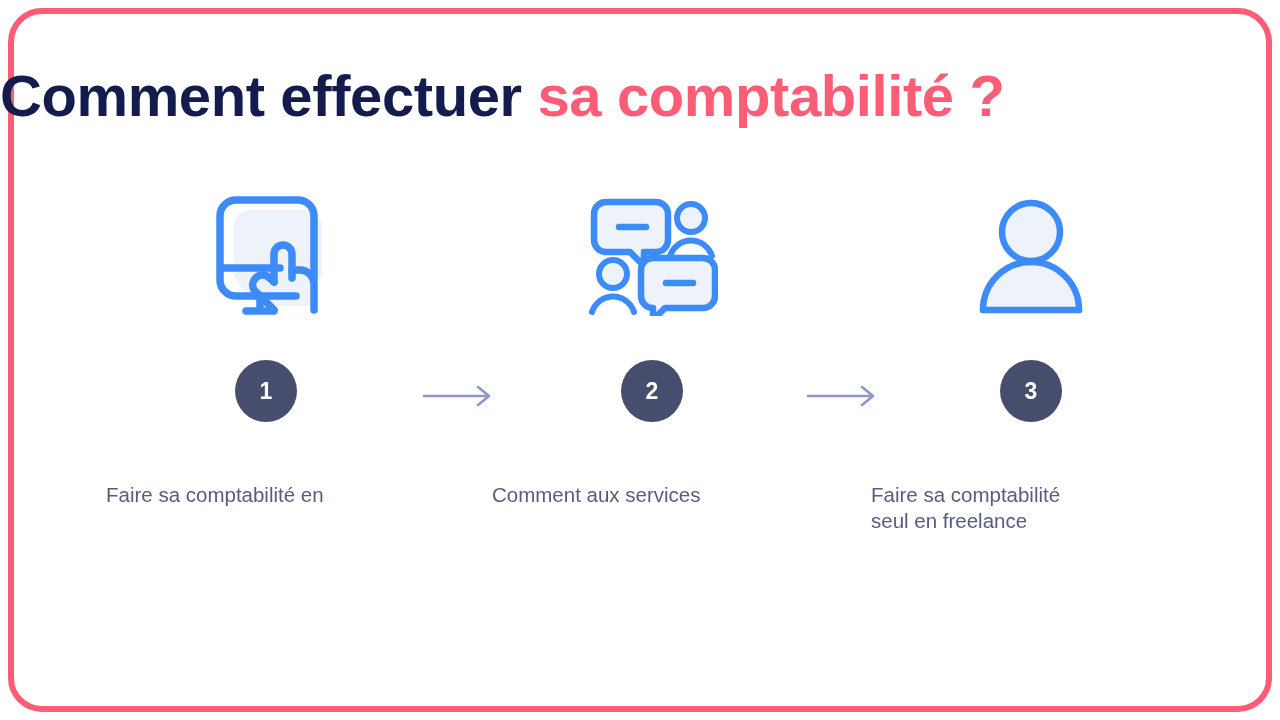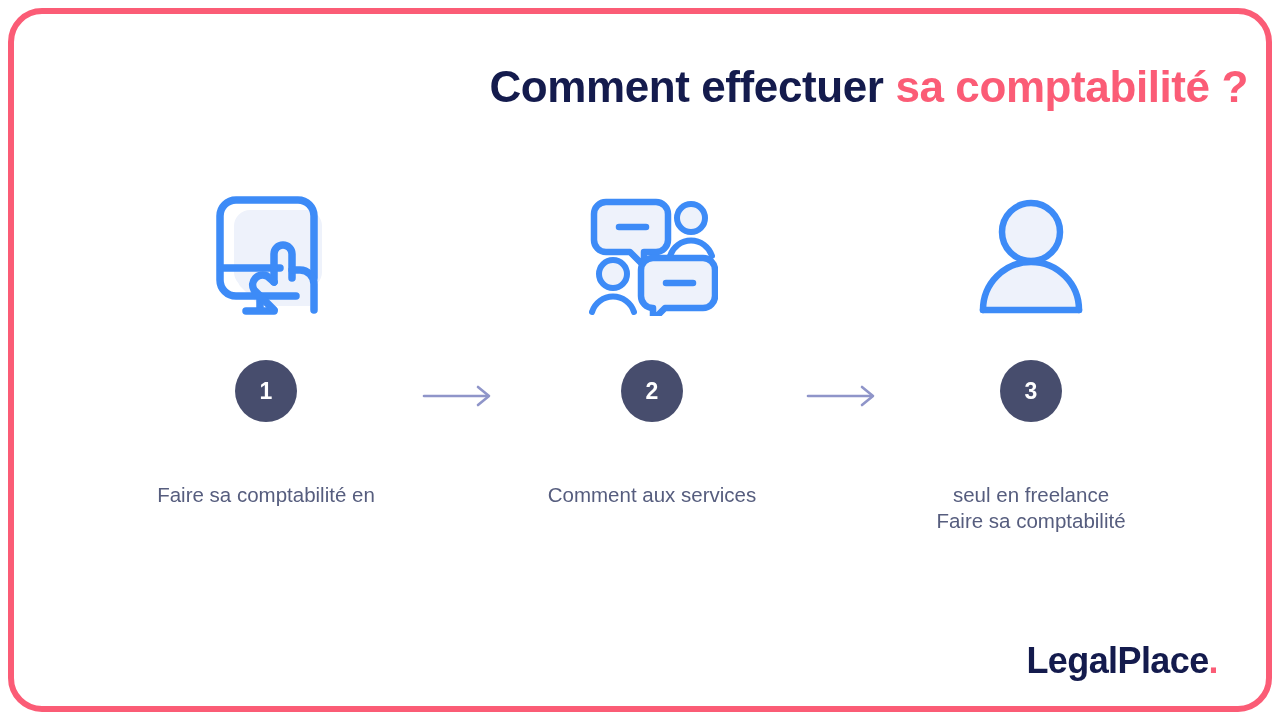--- a/index.html
+++ b/index.html
@@ -34,22 +34,22 @@
     border-radius: 34px;
     background: #ffffff;
   }
 
   
   .title {
     position: absolute;
     left: 0;
     top: 62px;
     width: 1248px;
-    text-align: right;
-    font-size: 44px;
+    text-align: left;
+    font-size: 58px;
     font-weight: bold;
     letter-spacing: -0.4px;
     white-space: nowrap;
   }
   .title .t-dark { color: #141b4d; }
   .title .t-pink { color: #fb5c76; }
 
   
   .steps {
     position: absolute;
@@ -96,21 +96,20 @@
     align-items: center;
     justify-content: center;
     line-height: 1;
   }
 
   .caption {
     position: absolute;
     top: 302px;
     left: 0;
     width: 320px;
-    text-align: center;
     color: #565d7e;
     font-size: 20.5px;
     line-height: 26px;
     font-weight: normal;
   }
 
   
   .arrow {
     position: absolute;
     top: 205px;
@@ -219,24 +218,21 @@
         <svg width="112" height="122" viewBox="0 0 112 122" aria-hidden="true">
           <circle cx="56" cy="38" r="29" fill="#eef2fb"></circle>
           <circle cx="56" cy="38" r="29" fill="none" stroke="#3d8bf7" stroke-width="6.5"></circle>
           <path d="M8 116 a48 48 0 0 1 96 0 z" fill="#eef2fb"></path>
           <path d="M8 116 a48 48 0 0 1 96 0" fill="none" stroke="#3d8bf7" stroke-width="6.5" stroke-linecap="round"></path>
           <path d="M8 116 H104" fill="none" stroke="#3d8bf7" stroke-width="6.5" stroke-linecap="round"></path>
         </svg>
       </div>
       <div class="badge">3</div>
       <div class="caption">
+        <div>Faire sa comptabilité</div>
         <div>seul en freelance</div>
-        <div>Faire sa comptabilité</div>
       </div>
     </div>
 
   </div>
 
-  <div class="logo">
-    <span>LegalPlace</span><span class="dot">.</span>
-  </div>
 
 </div>
 
 </body></html>

